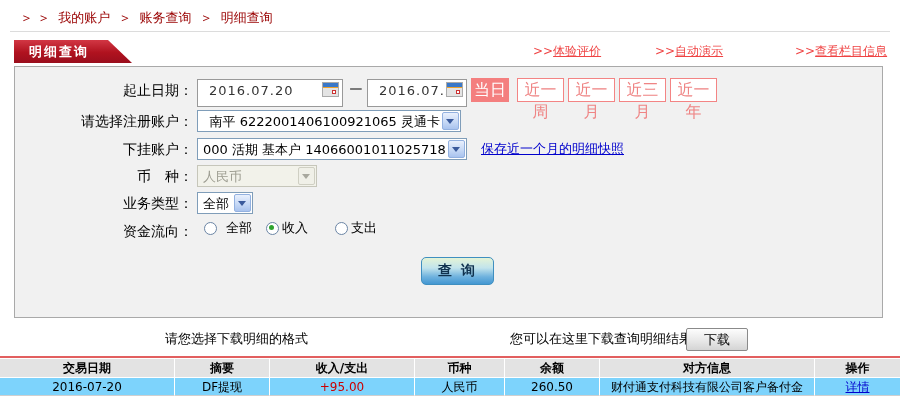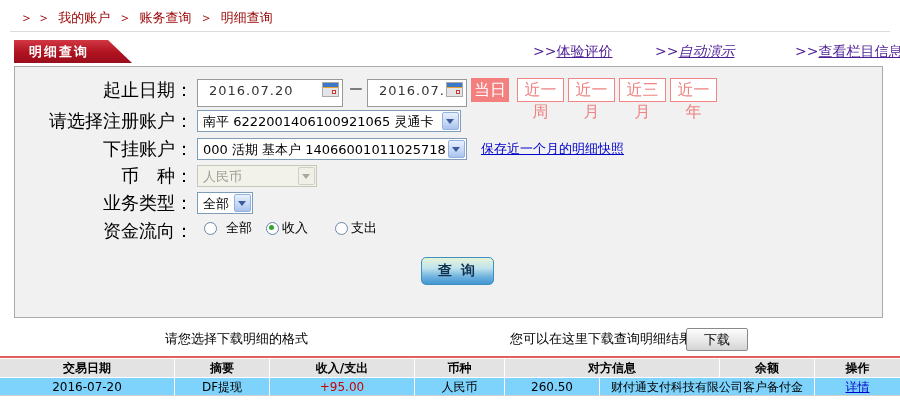--- a/index.html
+++ b/index.html
@@ -15,30 +15,30 @@
   .bc-line { position:absolute; left:10px; right:10px; top:31px; height:1px; background:#dcdcdc; }
 
   
   .tab {
     position:absolute; left:14px; top:40px; width:118px; height:23px;
     background:linear-gradient(180deg,#d23744 0%,#b0121f 55%,#9a0e1d 100%);
     clip-path:polygon(0 0, 94px 0, 118px 23px, 0 23px);
     color:#fff; font-weight:bold; line-height:23px;
   }
   .tab span { margin-left:15px; letter-spacing:2px; }
-  .toplink { position:absolute; top:43px; color:#4c1d95; font-size:14px; text-decoration:none; cursor:pointer; white-space:nowrap; }
+  .toplink { position:absolute; top:43px; color:#ef4444; font-size:12px; text-decoration:none; cursor:pointer; white-space:nowrap; }
   .toplink .lbl { text-decoration:underline; }
-  #toplink-0 { left:533px; } #toplink-1 { left:655px;font-style:italic; } #toplink-2 { left:795px; }
+  #toplink-0 { left:533px; } #toplink-1 { left:655px; } #toplink-2 { left:795px; }
 
   
   .panel {
     position:absolute; left:14px; top:66px; width:869px; height:252px;
     background:#f1f1f1; border:1px solid #a9a9a9; box-sizing:border-box;
   }
-  .f-label { position:absolute; left:0; width:178px; text-align:right; line-height:22px; font-size:18px; white-space:nowrap; }
+  .f-label { position:absolute; left:0; width:178px; text-align:right; line-height:22px; font-size:14px; white-space:nowrap; }
 
   
   .date-input { position:absolute; top:12px; height:28px; background:#fff; border:1px solid #999; box-sizing:border-box; cursor:text;padding-left:28px; }
   #date-start { left:182px; width:146px; }
   #date-end   { left:352px; width:100px; }
   .date-text { position:absolute; left:11px; top:1px; line-height:19px; color:#333; font-size:13px; letter-spacing:1px; }
   .cal-icon { position:absolute; right:3px; top:2px; width:17px; height:15px; background:#e4e4e4; border:1px solid #aaa; box-sizing:border-box; cursor:pointer; }
   .cal-icon .bar { position:absolute; left:0; top:0; width:100%; height:4px; background:#3a78c8; border-bottom:1px solid #f0a229; }
   .cal-icon .dot { position:absolute; right:2px; bottom:2px; width:4px; height:4px; border:1px solid #cc3333; box-sizing:border-box; background:#fff; }
   .dash { position:absolute; left:331px; top:12px; width:20px; text-align:center; line-height:22px; }
@@ -56,21 +56,21 @@
   #qbtn-3 { left:604px; width:47px; }
   #qbtn-4 { left:655px; width:47px; }
 
   
   .xp-select { position:absolute; height:22px; background:#fff; border:1px solid #7f9db9; box-sizing:border-box; cursor:pointer; }
   .xp-select .val { position:absolute; left:5px; right:20px; top:1px; line-height:19px; font-size:13px; white-space:nowrap; overflow:hidden; }
   .xp-arrow { position:absolute; right:1px; top:1px; width:17px; height:18px; box-sizing:border-box;
     background:linear-gradient(180deg,#e9f0fd 0%,#c4d7f5 60%,#a9c3ee 100%); border:1px solid #93b1e0; border-radius:2px; }
   .xp-arrow::after { content:""; position:absolute; left:3px; top:6px;
     border-left:4px solid transparent; border-right:4px solid transparent; border-top:5px solid #3a5a9c; }
-  #sel-register { left:182px; top:43px; width:264px; }
+  #sel-register { left:182px; top:43px; width:264px;text-align:right; }
   #sel-sub      { left:182px; top:71px; width:270px; }
   #sel-currency { left:182px; top:98px; width:120px; background:#f2f2ea; border-color:#c6c6ba; cursor:default; }
   #sel-currency .val { color:#9c9c90; }
   #sel-currency .xp-arrow { background:#f0f0e8; border-color:#cfcfc3; }
   #sel-currency .xp-arrow::after { border-top-color:#a8a89e; }
   #sel-biz      { left:182px; top:125px; width:56px; }
   .snapshot-link { position:absolute; left:466px; top:71px; line-height:22px; color:#0000cc; text-decoration:underline; font-size:13px; cursor:pointer; }
 
   
   .radio { position:absolute; top:155px; width:13px; height:13px; border:1px solid #6b85a5; border-radius:50%; background:#fff; box-sizing:border-box; cursor:pointer; }
@@ -201,22 +201,22 @@
   <div class="dl-hint">您可以在这里下载查询明细结果</div>
   <div class="dl-btn">下载</div>
 
   <div class="red-line"></div>
   <div class="tbl">
     <div class="tr head">
       <div class="td c0">交易日期</div>
       <div class="td c1">摘要</div>
       <div class="td c2">收入/支出</div>
       <div class="td c3">币种</div>
+      <div class="td c4">余额</div>
       <div class="td c5">对方信息</div>
-      <div class="td c4">余额</div>
       <div class="td c6">操作</div>
     </div>
     <div class="tr row">
       <div class="td c0">2016-07-20</div>
       <div class="td c1">DF提现</div>
       <div class="td c2 amount">+95.00</div>
       <div class="td c3">人民币</div>
       <div class="td c4">260.50</div>
       <div class="td c5">财付通支付科技有限公司客户备付金</div>
       <div class="td c6"><a class="detail-link">详情</a></div>

